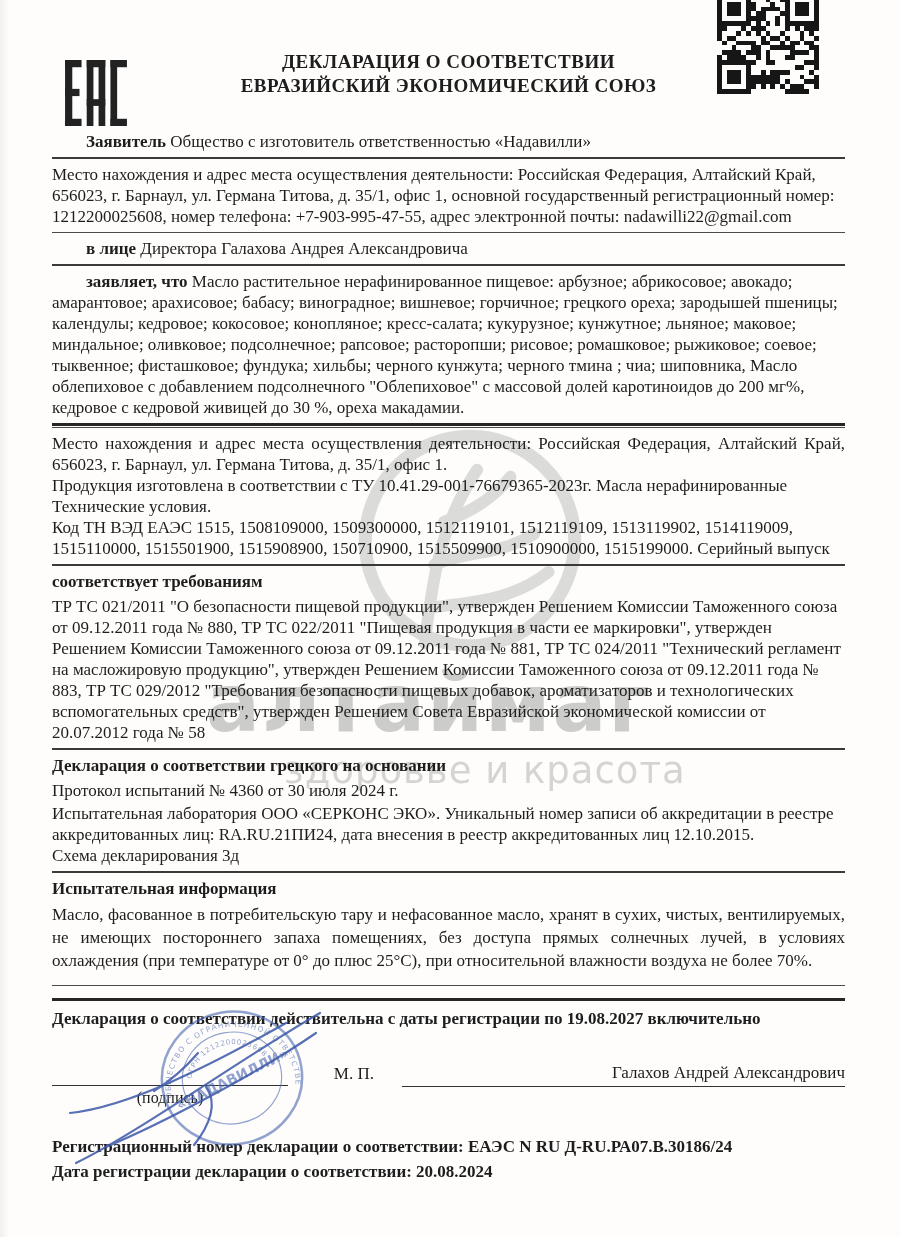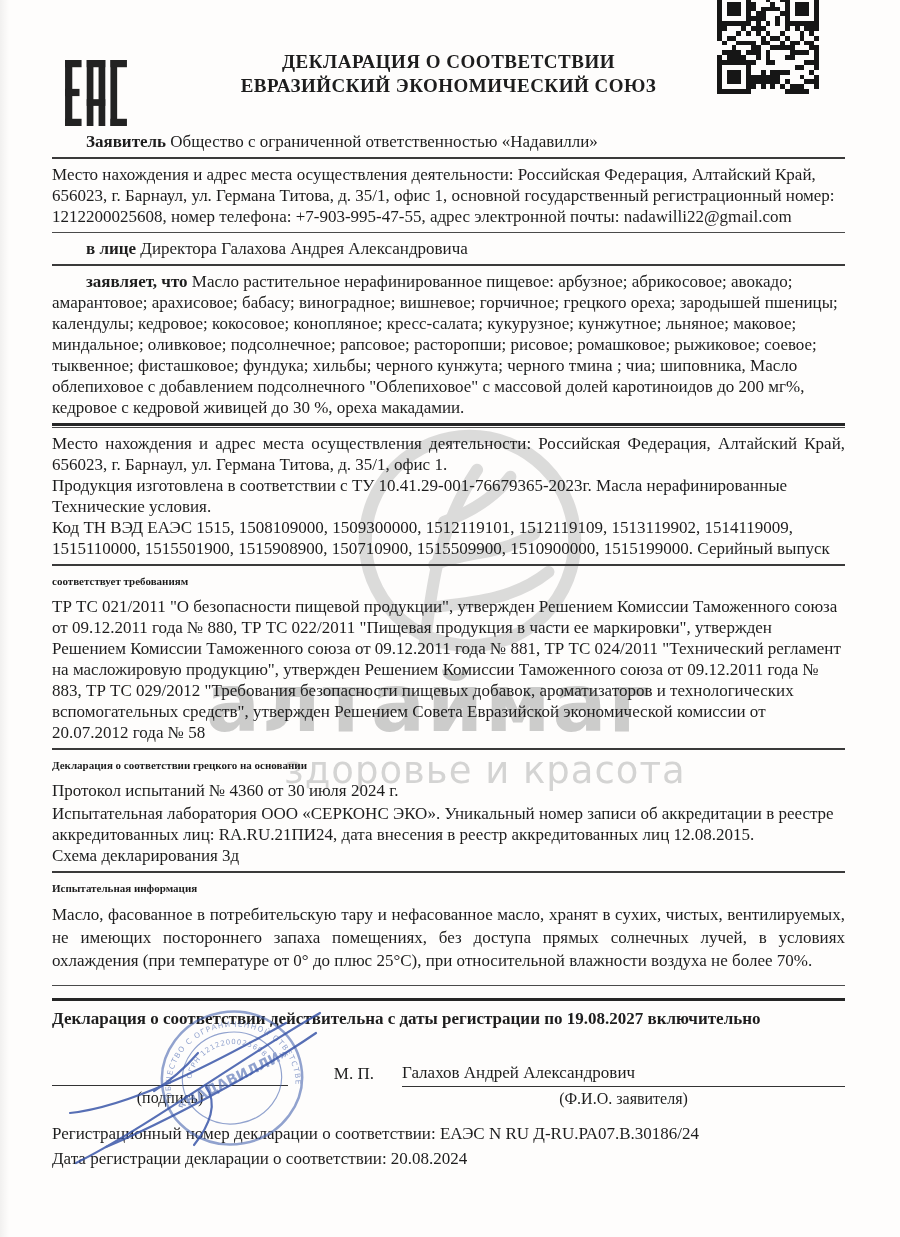--- a/index.html
+++ b/index.html
@@ -35,33 +35,33 @@
   .qr{position:absolute;right:26px;top:-8px;width:102px;height:102px;}
   
   .hr{border:0;border-top:2px solid #3a3a3a;margin:2px 0;}
   .hr-thin{border-top:1.4px solid #4a4a4a;}
   .hr-thick{border-top:3px solid #262626;}
   
   .row{font-size:17px;line-height:21px;padding:3px 0;}
   .para{font-size:17px;line-height:21px;padding:3px 0;}
   .just{text-align:justify;}
   .lbl{font-weight:bold;margin-left:34px;}
-  .head{font-weight:bold;font-size:11px;line-height:21px;padding:3px 0 1px 0;}
+  .head{font-weight:bold;font-size:17px;line-height:21px;padding:3px 0 1px 0;}
   .addl-para{line-height:23px;}
   .validity{font-weight:bold;font-size:17px;line-height:22px;padding:5px 0 2px 0;}
   .gap8{height:8px;}
   
   .sig-row{display:flex;margin-top:30px;align-items:flex-start;}
   .sig-left{width:236px;}
   .sig-left .line{height:23px;border-bottom:1.6px solid #333;}
   .sig-mid{width:86px;text-align:right;font-size:17px;line-height:23px;}
   .sig-right{flex:1;margin-left:28px;}
   .cap{text-align:center;font-size:16px;line-height:20px;padding-top:2px;}
-  .sig-name{text-align:left;font-size:17px;line-height:21px;padding-bottom:3px;border-bottom:1.6px solid #333;}
-  .reg-block{margin-top:12px;font-weight:normal;font-size:17px;line-height:25px;}
+  .sig-name{text-align:right;font-size:17px;line-height:21px;padding-bottom:3px;border-bottom:1.6px solid #333;}
+  .reg-block{margin-top:26px;font-weight:bold;font-size:17px;line-height:25px;}
   
   .wm{position:absolute;z-index:1;pointer-events:none;}
   .wm-logo{left:348px;top:422px;width:244px;height:238px;}
   .wm-brand{
     left:206px;top:664px;
     font-family:"DejaVu Sans", sans-serif;
     font-weight:bold;font-size:80px;line-height:80px;
     color:rgba(135,135,135,0.42);
     letter-spacing:2px;
   }
@@ -354,21 +354,21 @@
           <rect x="14" y="20" width="1" height="1" fill="#161616"></rect>
           <rect x="15" y="20" width="1" height="1" fill="#161616"></rect>
           <rect x="16" y="20" width="1" height="1" fill="#161616"></rect>
           <rect x="17" y="20" width="1" height="1" fill="#161616"></rect>
           <rect x="18" y="20" width="1" height="1" fill="#161616"></rect>
         </svg>
     </div>
 
     <div class="row">
       <span class="lbl">Заявитель</span>
-      <span>Общество с ограниченной ответственностью «Надавилли»</span>
+      <span>Общество с изготовитель ответственностью «Надавилли»</span>
     </div>
     <hr class="hr">
     <div class="para">Место нахождения и адрес места осуществления деятельности: Российская Федерация, Алтайский Край, 656023, г. Барнаул, ул. Германа Титова, д. 35/1, офис 1, основной государственный регистрационный номер: 1212200025608, номер телефона: +7-903-995-47-55, адрес электронной почты: nadawilli22@gmail.com</div>
     <hr class="hr hr-thin">
     <div class="row">
       <span class="lbl">в лице</span>
       <span>Директора Галахова Андрея Александровича</span>
     </div>
     <hr class="hr">
 
@@ -386,21 +386,21 @@
     </div>
     <hr class="hr">
 
     <div class="head">соответствует требованиям</div>
     <div class="para">ТР ТС 021/2011 "О безопасности пищевой продукции", утвержден Решением Комиссии Таможенного союза от 09.12.2011 года № 880, ТР ТС 022/2011 "Пищевая продукция в части ее маркировки", утвержден Решением Комиссии Таможенного союза от 09.12.2011 года № 881, ТР ТС 024/2011 "Технический регламент на масложировую продукцию", утвержден Решением Комиссии Таможенного союза от 09.12.2011 года № 883, ТР ТС 029/2012 "Требования безопасности пищевых добавок,  ароматизаторов и технологических вспомогательных средств", утвержден Решением Совета Евразийской экономической комиссии от 20.07.2012 года № 58</div>
     <hr class="hr">
 
     <div class="head">Декларация о соответствии грецкого на основании</div>
     <div class="para">
       <div style="padding-bottom:2px;">Протокол испытаний № 4360 от 30 июля 2024 г.</div>
-      <div>Испытательная лаборатория ООО «СЕРКОНС ЭКО». Уникальный номер записи об аккредитации в реестре аккредитованных лиц: RA.RU.21ПИ24, дата внесения в реестр аккредитованных лиц 12.08.2015.</div>
+      <div>Испытательная лаборатория ООО «СЕРКОНС ЭКО». Уникальный номер записи об аккредитации в реестре аккредитованных лиц: RA.RU.21ПИ24, дата внесения в реестр аккредитованных лиц 12.10.2015.</div>
       <div>Схема декларирования 3д</div>
     </div>
     <hr class="hr">
 
     <div class="head">Испытательная информация</div>
     <div class="para just addl-para">Масло, фасованное в потребительскую тару и нефасованное масло, хранят в сухих, чистых, вентилируемых, не имеющих постороннего запаха помещениях, без доступа прямых солнечных лучей, в условиях охлаждения (при температуре от 0° до плюс 25°С), при относительной влажности воздуха не более 70%.</div>
     <div class="gap8"></div>
     <hr class="hr hr-thin">
     <div class="gap8"></div>
     <hr class="hr hr-thick">
@@ -408,21 +408,20 @@
     <div class="validity">Декларация о соответствии действительна с даты регистрации по 19.08.2027 включительно</div>
 
     <div class="sig-row">
       <div class="sig-left">
         <div class="line"></div>
         <div class="cap">(подпись)</div>
       </div>
       <div class="sig-mid">М. П.</div>
       <div class="sig-right">
         <div class="sig-name">Галахов Андрей Александрович</div>
-        <div class="cap">(Ф.И.О. заявителя)</div>
       </div>
     </div>
 
     <div class="reg-block">
       <div>Регистрационный номер декларации о соответствии: ЕАЭС N RU Д-RU.РА07.В.30186/24</div>
       <div>Дата регистрации декларации о соответствии: 20.08.2024</div>
     </div>
 
   </div>
 

